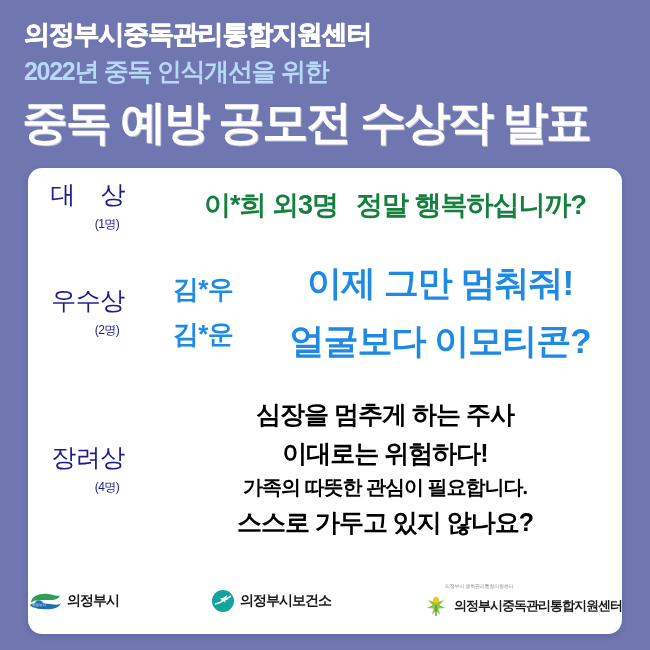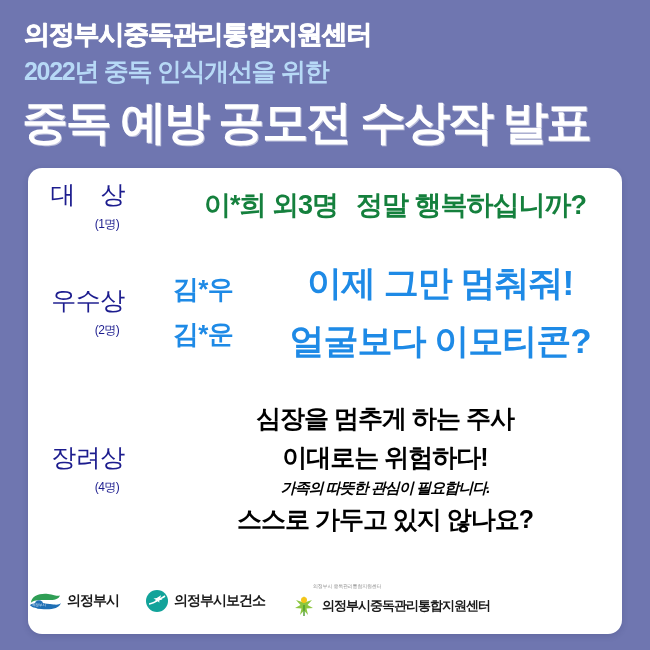--- a/index.html
+++ b/index.html
@@ -74,26 +74,26 @@
   .daesang-line .gap{display:inline-block;width:18px;}
 
   
   .row-woosu .names-col div{font-size:26px;color:#1e8ae6;line-height:1.72;text-align:center;}
   .row-woosu .titles-col div{font-size:35px;color:#1e8ae6;line-height:1.66;}
 
   
   .row-jangryeo .names-col div{font-size:25px;color:#d85cba;line-height:1.86;}
   .row-jangryeo .titles-col div{color:#000000;line-height:1.55;}
   .t-big{font-size:25px;}
-  .t-small{font-size:15px;font-style:italic;}
+  .t-small{font-size:20px;}
 
   
   .footer{
     position:absolute;left:0;top:400px;width:594px;height:66px;
-    display:flex;align-items:center;justify-content:flex-start;gap:26px;
+    display:flex;align-items:center;justify-content:space-between;gap:26px;
   }
   .logo{display:flex;align-items:center;gap:5px;}
   .logo-text{font-size:14px;font-weight:bold;color:#1b1b1b;letter-spacing:-1px;white-space:nowrap;}
   .logo-text.small{font-size:13px;}
   .logo-mark{flex:0 0 auto;display:block;}
   .logo3{position:relative;padding-top:9px;}
   .logo3-tag{
     position:absolute;left:22px;top:-1px;
     font-size:5px;color:#8a8a8a;letter-spacing:-0.2px;white-space:nowrap;
   }

